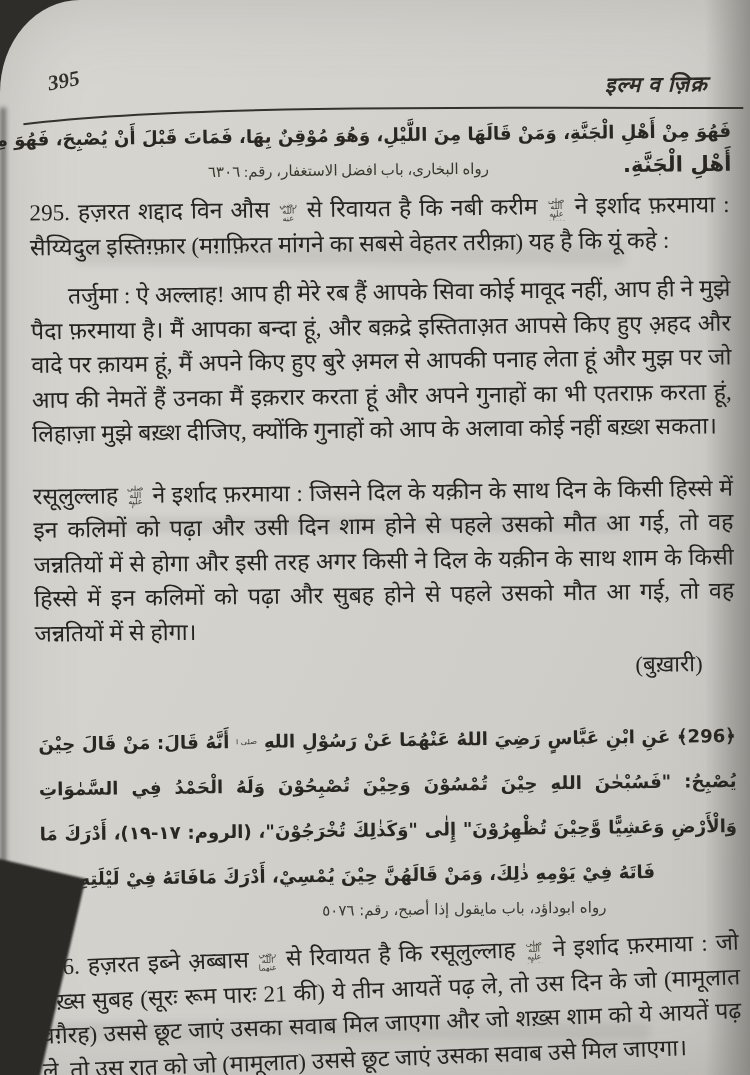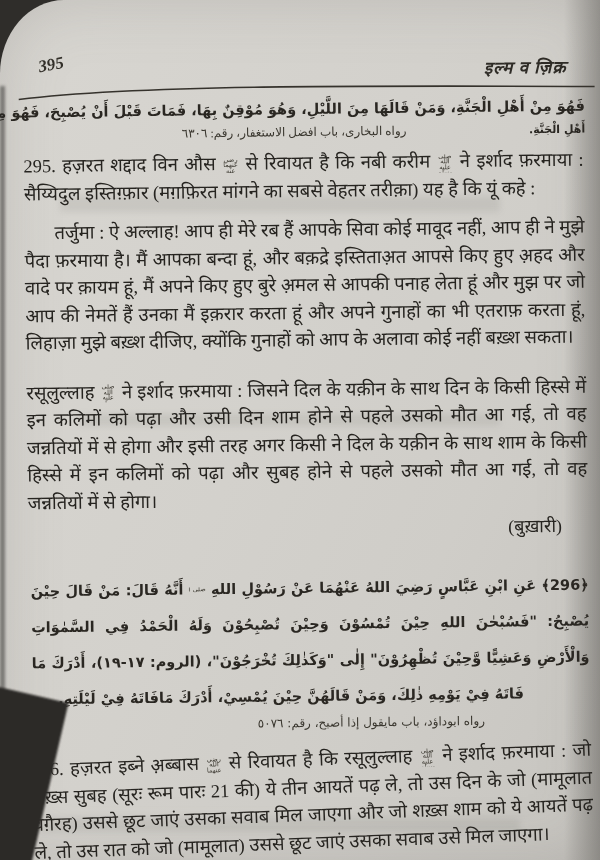--- a/index.html
+++ b/index.html
@@ -44,21 +44,21 @@
   .rule-svg{position:absolute;top:44px;left:-6px;width:580px;height:16px;}
   .arabic{
     direction:rtl;font-family:"DejaVu Sans","Liberation Sans",sans-serif;
     font-weight:bold;color:#2a2722;
   }
   .ar-l1{
     margin-top:58px;font-size:14.5px;line-height:27px;
     text-align:justify;text-align-last:justify;white-space:nowrap;
   }
   .ar-row2{display:flex;direction:rtl;align-items:baseline;margin-top:2px;}
-  .ar-tail{font-size:11px;}
+  .ar-tail{font-size:17px;}
   .ar-ref{
     font-size:12px;font-weight:normal;margin:0 auto;color:#3a372f;
     transform:translateX(18px);
   }
   .honor{
     display:inline-block;width:17px;font-size:6.5px;line-height:5.5px;
     vertical-align:middle;text-align:center;direction:rtl;
     font-family:"DejaVu Sans",sans-serif;font-weight:normal;color:#3a372f;
     overflow:hidden;max-height:18px;
   }
@@ -112,21 +112,21 @@
         <path d="M2,14 C120,1 320,4 578,8" fill="none" stroke="#35322c" stroke-width="1.6"></path>
       </svg>
 
       <div class="arabic ar-l1">فَهُوَ مِنْ أَهْلِ الْجَنَّةِ، وَمَنْ قَالَهَا مِنَ اللَّيْلِ، وَهُوَ مُوْقِنٌ بِهَا، فَمَاتَ قَبْلَ أَنْ يُصْبِحَ، فَهُوَ مِنْ</div>
 
       <div class="ar-row2">
         <span class="arabic ar-tail">أَهْلِ الْجَنَّةِ.</span>
         <span class="ar-ref">رواه البخارى، باب افضل الاستغفار، رقم: ٦٣٠٦</span>
       </div>
 
-      <p class="hindi p-narr295"><span>295. हज़रत शद्दाद विन औस</span> <span class="honor">رضي عنهما عنه</span> <span>से रिवायत है कि नबी करीम</span> <span class="honor">صلى الله عليه وسلم</span> <span>ने इर्शाद फ़रमाया : सैय्यिदुल इस्तिग़्फ़ार (मग़फ़िरत मांगने का सबसे वेहतर तरीक़ा) यह है कि यूं कहे :</span></p>
+      <p class="hindi p-narr295"><span>295. हज़रत शद्दाद विन औस</span> <span class="honor">رضي الله عنه</span> <span>से रिवायत है कि नबी करीम</span> <span class="honor">صلى الله عليه وسلم</span> <span>ने इर्शाद फ़रमाया : सैय्यिदुल इस्तिग़्फ़ार (मग़फ़िरत मांगने का सबसे वेहतर तरीक़ा) यह है कि यूं कहे :</span></p>
 
       <p class="hindi p-trans">तर्जुमा : ऐ अल्लाह! आप ही मेरे रब हैं आपके सिवा कोई मावूद नहीं, आप ही ने मुझे पैदा फ़रमाया है। मैं आपका बन्दा हूं, और बक़द्रे इस्तिताअ़त आपसे किए हुए अ़हद और वादे पर क़ायम हूं, मैं अपने किए हुए बुरे अ़मल से आपकी पनाह लेता हूं और मुझ पर जो आप की नेमतें हैं उनका मैं इक़रार करता हूं और अपने गुनाहों का भी एतराफ़ करता हूं, लिहाज़ा मुझे बख़्श दीजिए, क्योंकि गुनाहों को आप के अलावा कोई नहीं बख़्श सकता।</p>
 
       <p class="hindi p-virtue"><span>रसूलुल्लाह</span> <span class="honor">صلى الله عليه وسلم</span> <span>ने इर्शाद फ़रमाया : जिसने दिल के यक़ीन के साथ दिन के किसी हिस्से में इन कलिमों को पढ़ा और उसी दिन शाम होने से पहले उसको मौत आ गई, तो वह जन्नतियों में से होगा और इसी तरह अगर किसी ने दिल के यक़ीन के साथ शाम के किसी हिस्से में इन कलिमों को पढ़ा और सुबह होने से पहले उसको मौत आ गई, तो वह जन्नतियों में से होगा।</span></p>
 
       <p class="hindi p-source">(बुख़ारी)</p>
 
       <div class="arabic ar296">
         <div class="l"><span>﴿296﴾ عَنِ ابْنِ عَبَّاسٍ رَضِيَ اللهُ عَنْهُمَا عَنْ رَسُوْلِ اللهِ</span> <span class="honor">صلى الله عليه وسلم</span> <span>أَنَّهُ قَالَ: مَنْ قَالَ حِيْنَ</span></div>
         <div class="l">يُصْبِحُ: "فَسُبْحٰنَ اللهِ حِيْنَ تُمْسُوْنَ وَحِيْنَ تُصْبِحُوْنَ وَلَهُ الْحَمْدُ فِي السَّمٰوَاتِ</div>

